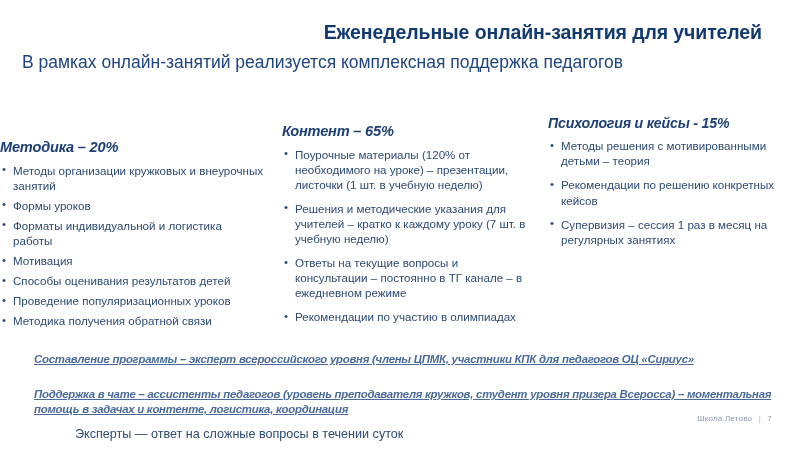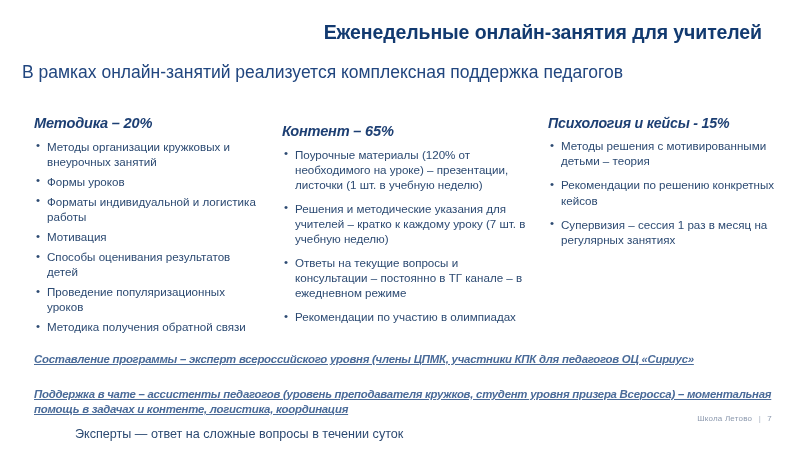--- a/index.html
+++ b/index.html
@@ -28,41 +28,41 @@
     font-size: 19.5px;
     font-weight: bold;
     color: #123a70;
     letter-spacing: -0.1px;
     line-height: 1.1;
     text-align: right;
   }
   .slide-subtitle {
     position: absolute;
     left: 22px;
-    top: 62px;
+    top: 52px;
     width: 750px;
     font-size: 17.5px;
     font-weight: normal;
     color: #21467f;
     line-height: 1.15;
   }
 
   
   .columns {
     position: absolute;
     left: 0;
     top: 115px;
     width: 800px;
     display: flex;
     align-items: flex-start;
   }
   .col {
     box-sizing: border-box;
   }
-  .col-1 { width: 272px; padding-left: 34px; padding-right: 8px; }
+  .col-1 { width: 272px; padding-right: 8px; margin-top: 24px; }
   .col-2 { width: 262px; padding-left: 10px; padding-right: 8px; margin-top: 8px; }
   .col-3 { width: 266px; padding-left: 14px; padding-right: 6px; }
 
   .col-heading {
     font-size: 14.6px;
     font-weight: bold;
     font-style: italic;
     color: #1d3f73;
     margin: 0 0 7px 0;
     line-height: 1.15;

